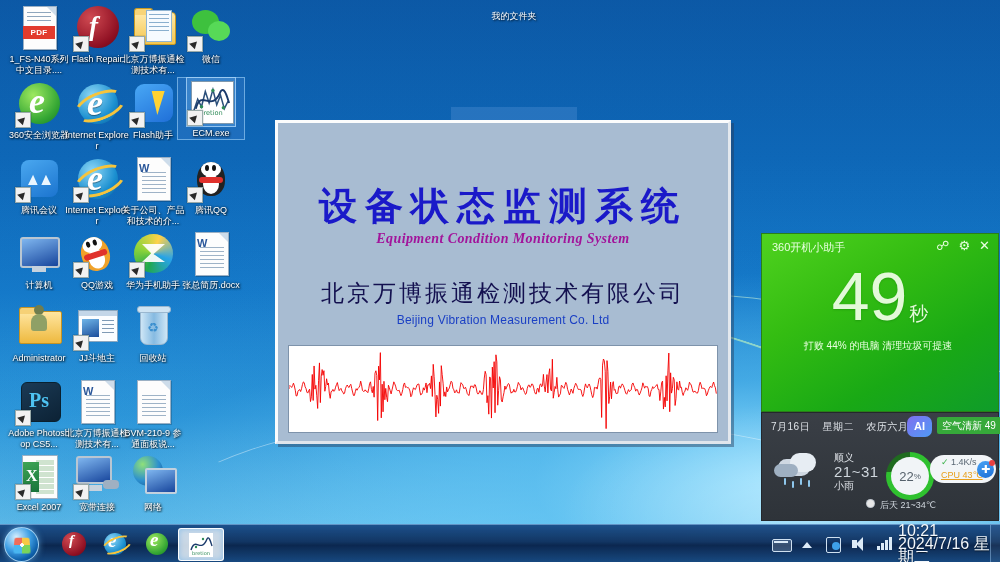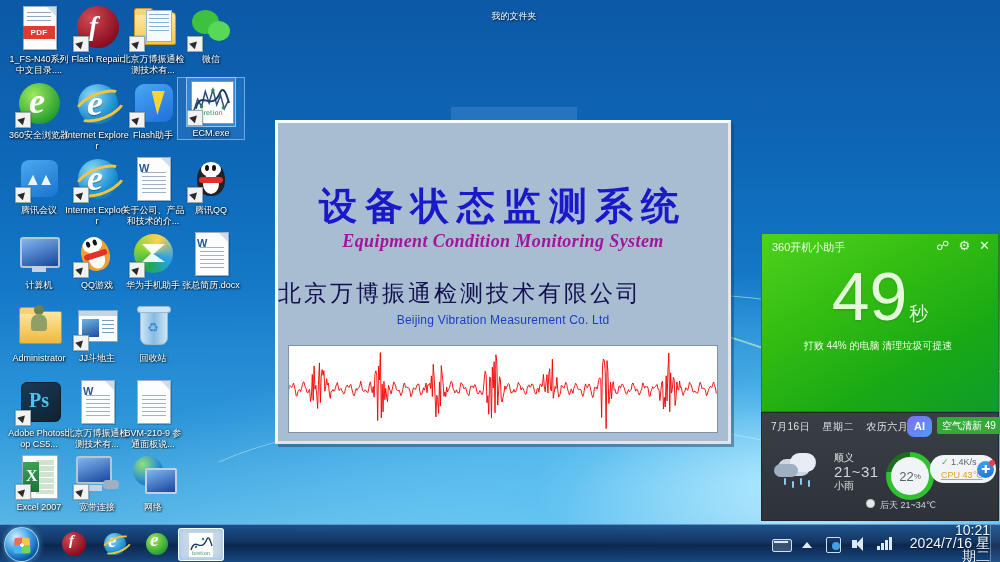--- a/index.html
+++ b/index.html
@@ -201,25 +201,25 @@
   .welcome{
     position:absolute;left:18px;top:12px;font-size:23px;color:#e4191b;font-weight:bold;font-style:italic;
     font-family:"Liberation Serif",serif;letter-spacing:2px;
     text-shadow:1px 1px 0 rgba(120,0,0,.25);
   }
   .title-cn{
     position:absolute;left:0;right:0;top:58px;text-align:center;font-size:38px;color:#1a19c9;font-weight:bold;
     font-family:"DejaVu Serif",serif;letter-spacing:8px;
   }
   .title-en{
-    position:absolute;left:0;right:0;top:108px;text-align:center;font-size:18px;color:#a2149b;font-weight:bold;
+    position:absolute;left:0;right:0;top:108px;text-align:center;font-size:14px;color:#a2149b;font-weight:bold;
     font-style:italic;font-family:"Liberation Serif",serif;letter-spacing:.4px;
   }
   .company-cn{
-    position:absolute;left:0;right:0;top:155px;font-size:23px;color:#13104f;
+    position:absolute;left:0;right:0;top:155px;text-align:center;font-size:23px;color:#13104f;
     font-family:"DejaVu Serif",serif;letter-spacing:3px;
   }
   .company-en{
     position:absolute;left:0;right:0;top:190px;text-align:center;font-size:12px;color:#1a3fc4;
     font-family:"Liberation Sans",sans-serif;letter-spacing:.2px;
   }
   .wave-box{
     position:absolute;left:10px;top:222px;right:10px;height:86px;background:#fff;border:1px solid #7e93ab;
   }
   .wave-box svg{display:block;width:100%;height:100%;}
@@ -317,21 +317,21 @@
   .tbtn{
     position:absolute;top:3px;height:31px;width:44px;border-radius:3px;cursor:pointer;
   }
   .tbtn.active{background:rgba(235,245,252,.85);border:1px solid rgba(255,255,255,.95);
     box-shadow:inset 0 0 6px rgba(120,180,230,.7);}
   .tbtn .ti{position:absolute;left:50%;top:50%;transform:translate(-50%,-50%);width:24px;height:24px;}
 
   #tray{position:absolute;right:0;top:0;height:37px;display:flex;align-items:center;}
   .tray-ico{width:20px;height:20px;margin:0 3px;position:relative;cursor:pointer;}
   #clock{
-    width:92px;text-align:right;color:#f2f7fc;font-size:14px;line-height:13px;
+    width:92px;text-align:left;color:#f2f7fc;font-size:16px;line-height:13px;
     text-shadow:0 1px 1px rgba(0,0,0,.6);cursor:pointer;padding-bottom:1px;
   }
   #showdesk{width:9px;height:37px;border-left:1px solid rgba(160,205,245,.45);
     background:rgba(255,255,255,.06);cursor:pointer;}
 </style>
 </head>
 <body>
 
 <div id="desktop">
   <div class="swoosh sw1"></div>

